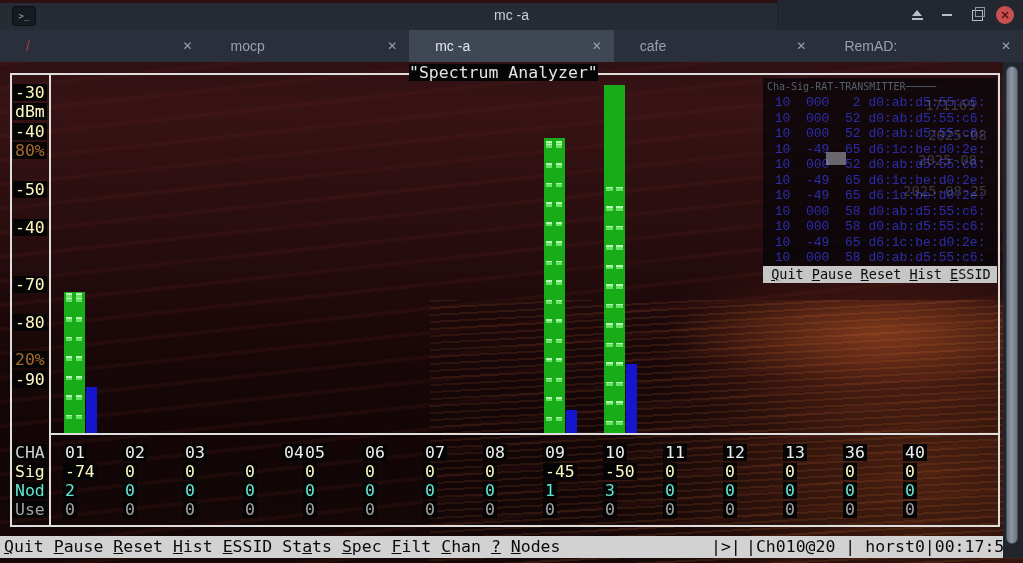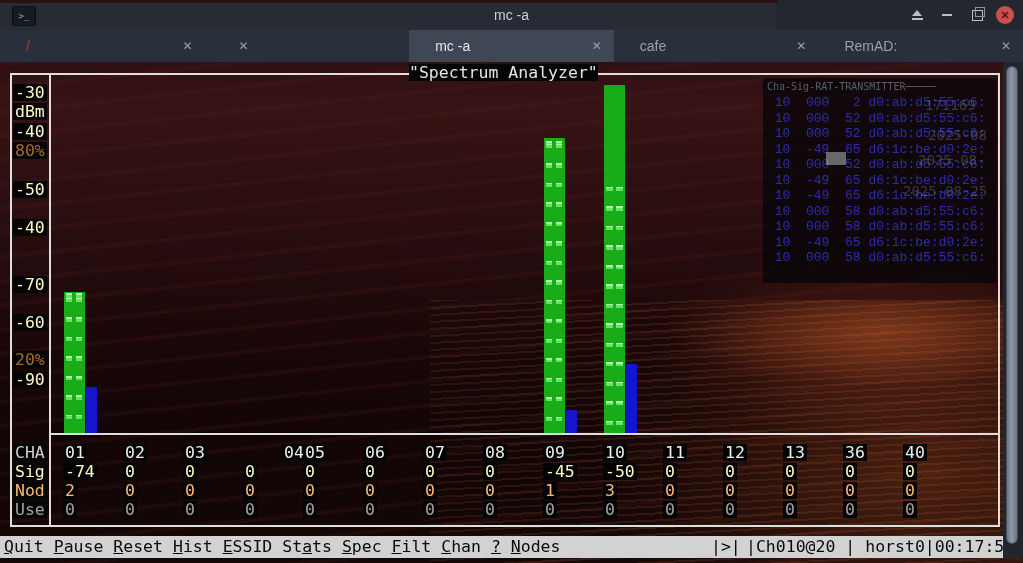--- a/index.html
+++ b/index.html
@@ -45,21 +45,21 @@
       linear-gradient(90deg,#17070830 0%, rgba(23,7,8,0) 38%),
       radial-gradient(ellipse 300px 80px at 76% 12%, rgba(235,120,45,.30), rgba(0,0,0,0) 70%),
       radial-gradient(ellipse 430px 250px at 84% 66%, rgba(205,95,40,.30), rgba(120,50,25,.12) 55%, rgba(0,0,0,0) 78%),
       repeating-linear-gradient(177deg, rgba(255,150,70,.11) 0 2px, rgba(0,0,0,0) 2px 7px);}
   .boxborder{position:absolute;left:10px;top:11px;width:990px;height:454px;border:2px solid #dedede;box-sizing:border-box;}
   .vsep{position:absolute;left:49px;top:11px;width:2px;height:452px;background:#dedede;}
   .xaxis{position:absolute;left:51px;top:371px;width:947px;height:2px;background:#dedede;}
   .chip{position:absolute;background:#050505;padding:0 2px;white-space:pre;line-height:17px;font-size:16.5px;}
   .spec-title{position:absolute;left:409px;top:2px;color:#e4e4e4;background:#050505;font-size:16.5px;line-height:17px;white-space:pre;}
   .c-green{color:#fef9c3;} .c-orange{color:#a66a2c;} .c-white{color:#eeeeee;text-align:center;}
-  .c-blue{color:#fdba74;} .c-gray{color:#cfcfcf;} .c-use{color:#a3a3a3;}
+  .c-blue{color:#5eead4;} .c-gray{color:#cfcfcf;} .c-use{color:#a3a3a3;}
   
   .bar-green{position:absolute;width:21px;--barg:#18ac18;background:var(--barg);}
   .bar-hatch{position:absolute;left:0;right:0;bottom:0;
     background-image:
       linear-gradient(90deg, var(--barg) 0px, var(--barg) 2px, rgba(0,0,0,0) 2px, rgba(0,0,0,0) 8.5px,
                       var(--barg) 8.5px, var(--barg) 12px, rgba(0,0,0,0) 12px, rgba(0,0,0,0) 18.5px,
                       var(--barg) 18.5px, var(--barg) 21px),
       repeating-linear-gradient(180deg, #b2f7b2 0px, #b2f7b2 1.5px, #67e267 1.5px, #67e267 4px,
                       rgba(0,0,0,0) 4px, rgba(0,0,0,0) 19.5px);
     background-position:0 0, 0 6px;}
@@ -110,20 +110,21 @@
       <div class="closec">✕</div>
     </div>
   </div>
 
   <div class="tabbar" id="tabbar">
       <div class="tab red">
         <div class="tab-label" style="position: static;">/</div>
         <div class="tab-close">✕</div>
       </div>
       <div class="tab">
+        <div class="tab-label" style="position: static;">mocp</div>
         <div class="tab-close">✕</div>
       </div>
       <div class="tab active">
         <div class="tab-label" style="position: static;">mc -a</div>
         <div class="tab-close">✕</div>
       </div>
       <div class="tab">
         <div class="tab-label" style="position: static;">cafe</div>
         <div class="tab-close">✕</div>
       </div>
@@ -155,21 +156,21 @@
     <div class="xaxis"></div>
     <div class="spec-title">"Spectrum Analyzer"</div>
     <div id="yaxis">
         <div class="chip c-green" style="left: 13px; top: 22px; min-width: 30px;">-30</div>
         <div class="chip c-green" style="left: 13px; top: 41px; min-width: 30px;">dBm</div>
         <div class="chip c-green" style="left: 13px; top: 61px; min-width: 30px;">-40</div>
         <div class="chip c-orange" style="left: 13px; top: 80px; min-width: 30px;">80%</div>
         <div class="chip c-green" style="left: 13px; top: 119px; min-width: 30px;">-50</div>
         <div class="chip c-green" style="left: 13px; top: 157px; min-width: 30px;">-40</div>
         <div class="chip c-green" style="left: 13px; top: 214px; min-width: 30px;">-70</div>
-        <div class="chip c-green" style="left: 13px; top: 252px; min-width: 30px;">-60</div>
+        <div class="chip c-green" style="left: 13px; top: 252px; min-width: 30px;">-80</div>
         <div class="chip c-orange" style="left: 13px; top: 289px; min-width: 30px;">20%</div>
         <div class="chip c-green" style="left: 13px; top: 309px; min-width: 30px;">-90</div>
       </div>
     <div id="chantable">
         <div class="tbl-cell c-gray" style="left: 13px; top: 382px;">CHA</div>
         <div class="tbl-cell c-green" style="left: 13px; top: 401px;">Sig</div>
         <div class="tbl-cell c-blue" style="left: 13px; top: 420px;">Nod</div>
         <div class="tbl-cell c-use" style="left: 13px; top: 439px;">Use</div>
         <div class="tbl-cell c-white" style="left: 63px; top: 382px;">01</div>
         <div class="tbl-cell c-green" style="left: 63px; top: 401px;">-74</div>
@@ -241,20 +242,21 @@
           <div class="ov-row" style="top: 48px;"> 10  000  52 d0:ab:d5:55:c6:</div>
           <div class="ov-row" style="top: 63.5px;"> 10  -49  65 d6:1c:be:d0:2e:</div>
           <div class="ov-row" style="top: 79px;"> 10  000  52 d0:ab:d5:55:c6:</div>
           <div class="ov-row" style="top: 94.5px;"> 10  -49  65 d6:1c:be:d0:2e:</div>
           <div class="ov-row" style="top: 110px;"> 10  -49  65 d6:1c:be:d0:2e:</div>
           <div class="ov-row" style="top: 125.5px;"> 10  000  58 d0:ab:d5:55:c6:</div>
           <div class="ov-row" style="top: 141px;"> 10  000  58 d0:ab:d5:55:c6:</div>
           <div class="ov-row" style="top: 156.5px;"> 10  -49  65 d6:1c:be:d0:2e:</div>
           <div class="ov-row" style="top: 172px;"> 10  000  58 d0:ab:d5:55:c6:</div>
         </div>
+      <div class="ov-menu" id="ovmenu"> <span><span class="hk">Q</span>uit</span> <span><span class="hk">P</span>ause</span> <span><span class="hk">R</span>eset</span> <span><span class="hk">H</span>ist</span> <span><span class="hk">E</span>SSID</span></div>
     </div>
     <div id="ghosts">
         <div class="ghost" style="left: 925px; top: 35px;">171169</div>
         <div class="ghost" style="left: 928px; top: 65px;">2025-08</div>
         <div class="ghost" style="left: 918px; top: 90px;">2025-08-</div>
         <div class="ghost" style="left: 903px; top: 121px;">2025-08-25</div>
       </div>
     <div class="ghost-box" style="left:826px;top:90px;width:20px;height:13px;"></div>
   </div>
 

